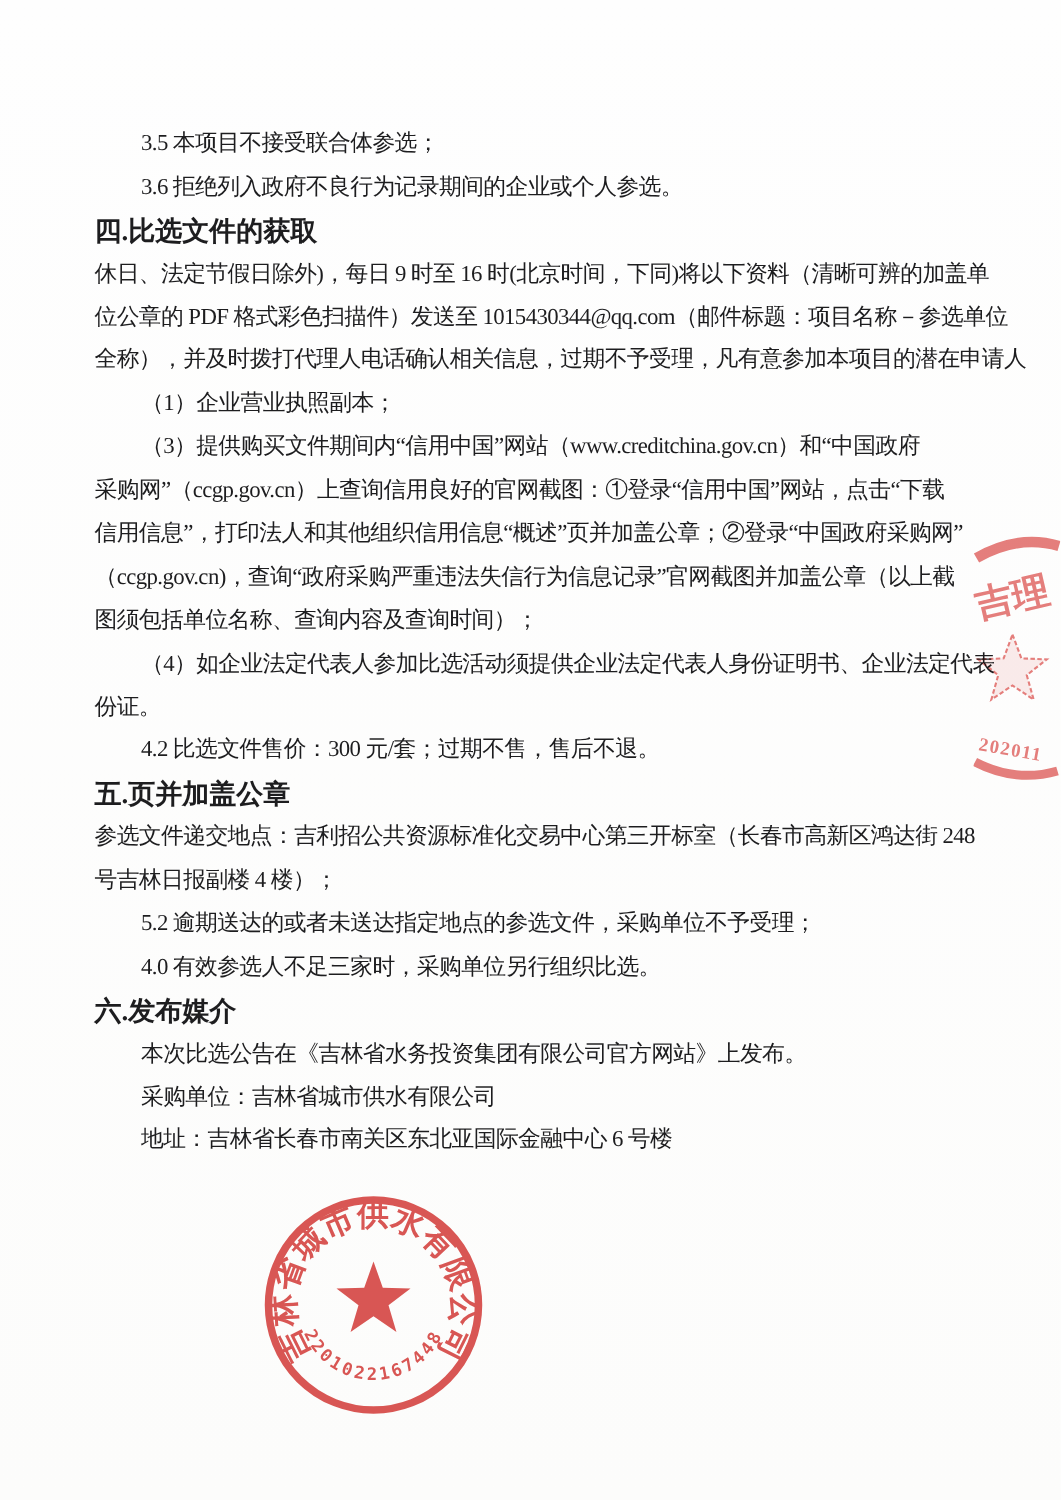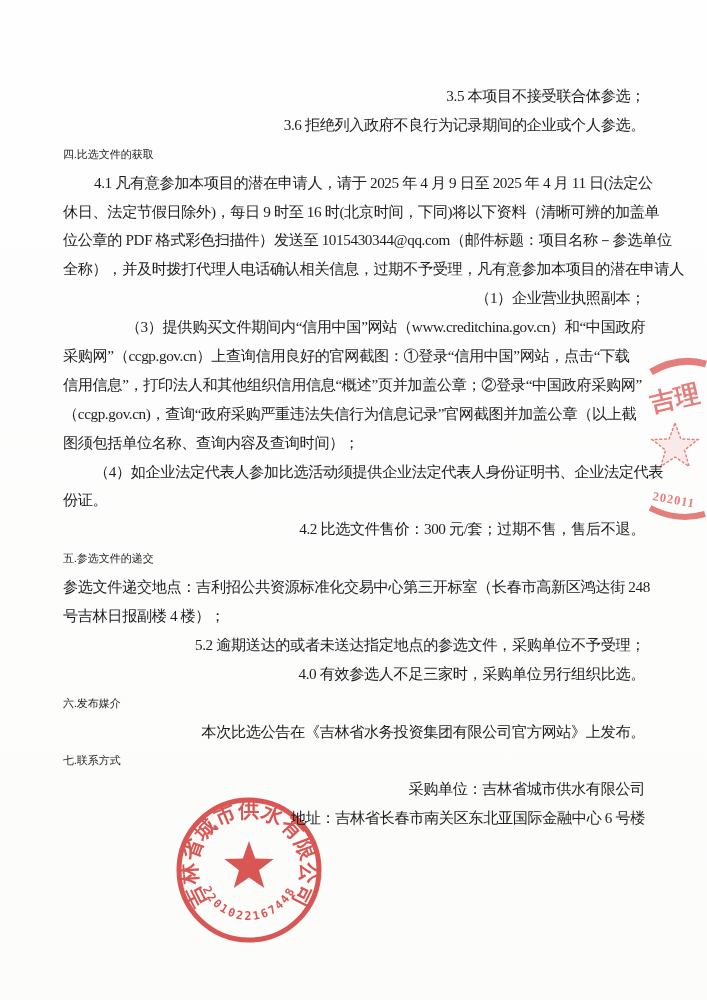--- a/index.html
+++ b/index.html
@@ -8,22 +8,22 @@
     background:#fdfdfc;
     font-family:"Liberation Serif","DejaVu Serif",serif;
     color:#1d1d1f;
   }
   .page{position:absolute;inset:0;background:linear-gradient(180deg,#fefefe 0%,#fcfcfb 100%);}
   .doc{
     position:absolute;left:63px;top:82px;width:582px;z-index:1;
     font-size:15.2px;letter-spacing:-0.4px;
   }
   .ln{height:28.9px;line-height:28.9px;white-space:nowrap;}
-  .indent{padding-left:31px;text-align:right;}
-  .head{font-weight:normal;font-size:11px;letter-spacing:0;}
+  .indent{padding-left:31px;}
+  .head{font-weight:bold;font-size:18px;letter-spacing:0;}
   .seal-main{
     position:absolute;left:174px;top:795px;width:150px;height:150px;z-index:2;
     mix-blend-mode:multiply;opacity:.88;
   }
   .seal-main circle{fill:none;stroke:#d6403d;stroke-width:5;}
   .seal-main polygon{fill:#d6403d;}
   .seal-main text.ring{fill:#d6403d;font-size:21px;font-weight:bold;letter-spacing:0.5px;
     font-family:"Liberation Serif","DejaVu Serif",serif;}
   .seal-main text.code{fill:#d6403d;font-size:11.5px;font-weight:bold;letter-spacing:2.2px;
     font-family:"DejaVu Sans Mono",monospace;}
@@ -37,41 +37,39 @@
 </style>
 </head>
 <body>
 
 <div class="page"></div>
 
 <div class="doc">
   <div class="ln indent">3.5 本项目不接受联合体参选；</div>
   <div class="ln indent">3.6 拒绝列入政府不良行为记录期间的企业或个人参选。</div>
   <div class="ln head">四.比选文件的获取</div>
-  <div class="ln indent">4.1 凡有意参加本项目的潜在申请人，请于 2025 年 4 月 9 日至 2025 年 4 月 11 日(法定公</div>
   <div class="ln">休日、法定节假日除外)，每日 9 时至 16 时(北京时间，下同)将以下资料（清晰可辨的加盖单</div>
   <div class="ln">位公章的 PDF 格式彩色扫描件）发送至 1015430344@qq.com（邮件标题：项目名称－参选单位</div>
   <div class="ln">全称），并及时拨打代理人电话确认相关信息，过期不予受理，凡有意参加本项目的潜在申请人</div>
   <div class="ln indent">（1）企业营业执照副本；</div>
   <div class="ln indent">（3）提供购买文件期间内“信用中国”网站（www.creditchina.gov.cn）和“中国政府</div>
   <div class="ln">采购网”（ccgp.gov.cn）上查询信用良好的官网截图：①登录“信用中国”网站，点击“下载</div>
   <div class="ln">信用信息”，打印法人和其他组织信用信息“概述”页并加盖公章；②登录“中国政府采购网”</div>
   <div class="ln">（ccgp.gov.cn)，查询“政府采购严重违法失信行为信息记录”官网截图并加盖公章（以上截</div>
   <div class="ln">图须包括单位名称、查询内容及查询时间）；</div>
   <div class="ln indent">（4）如企业法定代表人参加比选活动须提供企业法定代表人身份证明书、企业法定代表</div>
   <div class="ln">份证。</div>
   <div class="ln indent">4.2 比选文件售价：300 元/套；过期不售，售后不退。</div>
-  <div class="ln head">五.参选文件的递交</div>
+  <div class="ln head">五.页并加盖公章</div>
   <div class="ln">参选文件递交地点：吉利招公共资源标准化交易中心第三开标室（长春市高新区鸿达街 248</div>
   <div class="ln">号吉林日报副楼 4 楼）；</div>
   <div class="ln indent">5.2 逾期送达的或者未送达指定地点的参选文件，采购单位不予受理；</div>
   <div class="ln indent">4.0 有效参选人不足三家时，采购单位另行组织比选。</div>
   <div class="ln head">六.发布媒介</div>
   <div class="ln indent">本次比选公告在《吉林省水务投资集团有限公司官方网站》上发布。</div>
-  <div class="ln head">七.联系方式</div>
   <div class="ln indent">采购单位：吉林省城市供水有限公司</div>
   <div class="ln indent">地址：吉林省长春市南关区东北亚国际金融中心 6 号楼</div>
 </div>
 
 <svg class="seal-main" viewBox="0 0 150 150" xmlns="http://www.w3.org/2000/svg">
   <defs>
     <path id="ringPath" d="M 29.1 101.5 A 53 53 0 1 1 120.9 101.5" fill="none"></path>
     <path id="codePath" d="M 28 92.1 A 50 50 0 0 0 122 92.1" fill="none"></path>
   </defs>
   <circle cx="75" cy="75" r="70"></circle>

